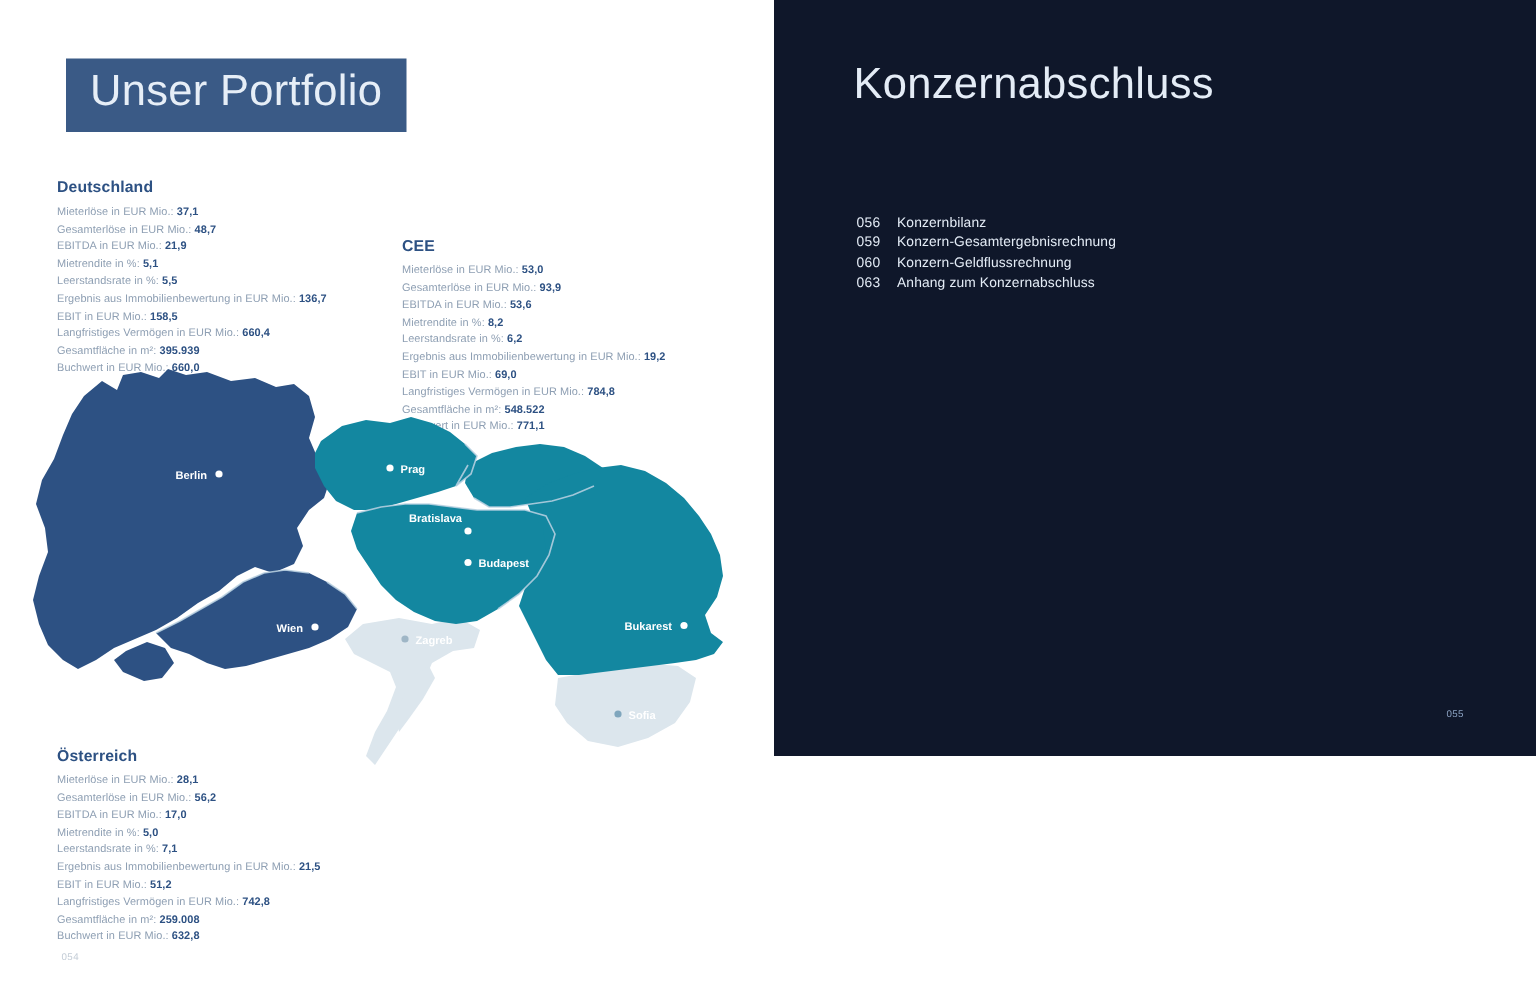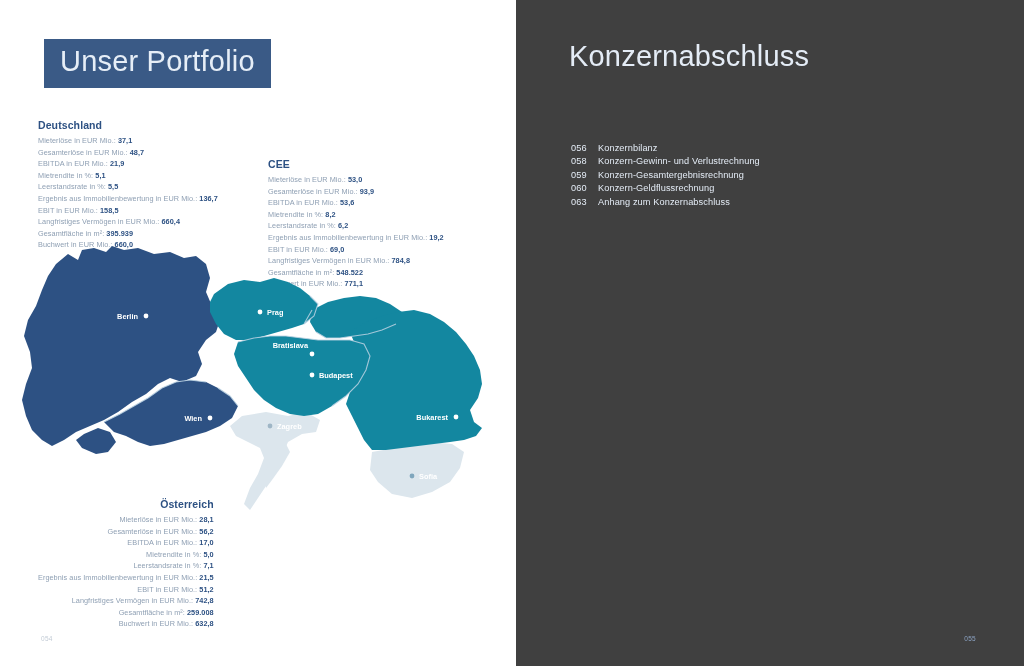--- a/index.html
+++ b/index.html
@@ -57,21 +57,21 @@
     color:#2d5183;
     font-weight:bold;
   }
   .block .line.sub{
     color:#2d5183;
     font-weight:bold;
   }
 
   #block-de{left:38px;top:106px;margin-top:13px;}
   #block-cee{left:268px;top:158px;}
-  #block-at{left:38px;top:498px;text-align:right;}
+  #block-at{left:38px;top:498px;}
 
   .map-wrap{
     position:absolute;
     left:20px;top:236px;
     width:480px;height:290px;
   }
   .map-wrap svg{display:block;width:100%;height:100%;}
 
   .city-label{
     font-family:"Liberation Sans", sans-serif;
@@ -84,22 +84,22 @@
     position:absolute;
     font-size:6.5px;
     letter-spacing:.3px;
   }
   #pagenum-left{left:41px;bottom:24px;color:#c3ccd6;}
   #pagenum-right{right:48px;bottom:24px;color:#8ba2c2;}
 
   
   .page-right{
     position:relative;
-    width:508px;height:666px;
-    background:#404040;
+    width:508px;height:504px;
+    background:#0f172a;
     flex:0 0 508px;
   }
   .right-title{
     position:absolute;left:53px;top:40px;
     color:#e4ecf6;
     font-size:29px;
     font-weight:400;
     letter-spacing:.2px;
     white-space:nowrap;
   }
@@ -288,24 +288,20 @@
 
   <div class="page-right">
     <div class="right-title">Konzernabschluss</div>
 
     <div class="toc">
         <div class="toc-row">
           <span class="toc-num">056</span>
           <span class="toc-label">Konzernbilanz</span>
         </div>
         <div class="toc-row">
-          <span class="toc-num">058</span>
-          <span class="toc-label">Konzern-Gewinn- und Verlustrechnung</span>
-        </div>
-        <div class="toc-row">
           <span class="toc-num">059</span>
           <span class="toc-label">Konzern-Gesamtergebnisrechnung</span>
         </div>
         <div class="toc-row">
           <span class="toc-num">060</span>
           <span class="toc-label">Konzern-Geldflussrechnung</span>
         </div>
         <div class="toc-row">
           <span class="toc-num">063</span>
           <span class="toc-label">Anhang zum Konzernabschluss</span>

